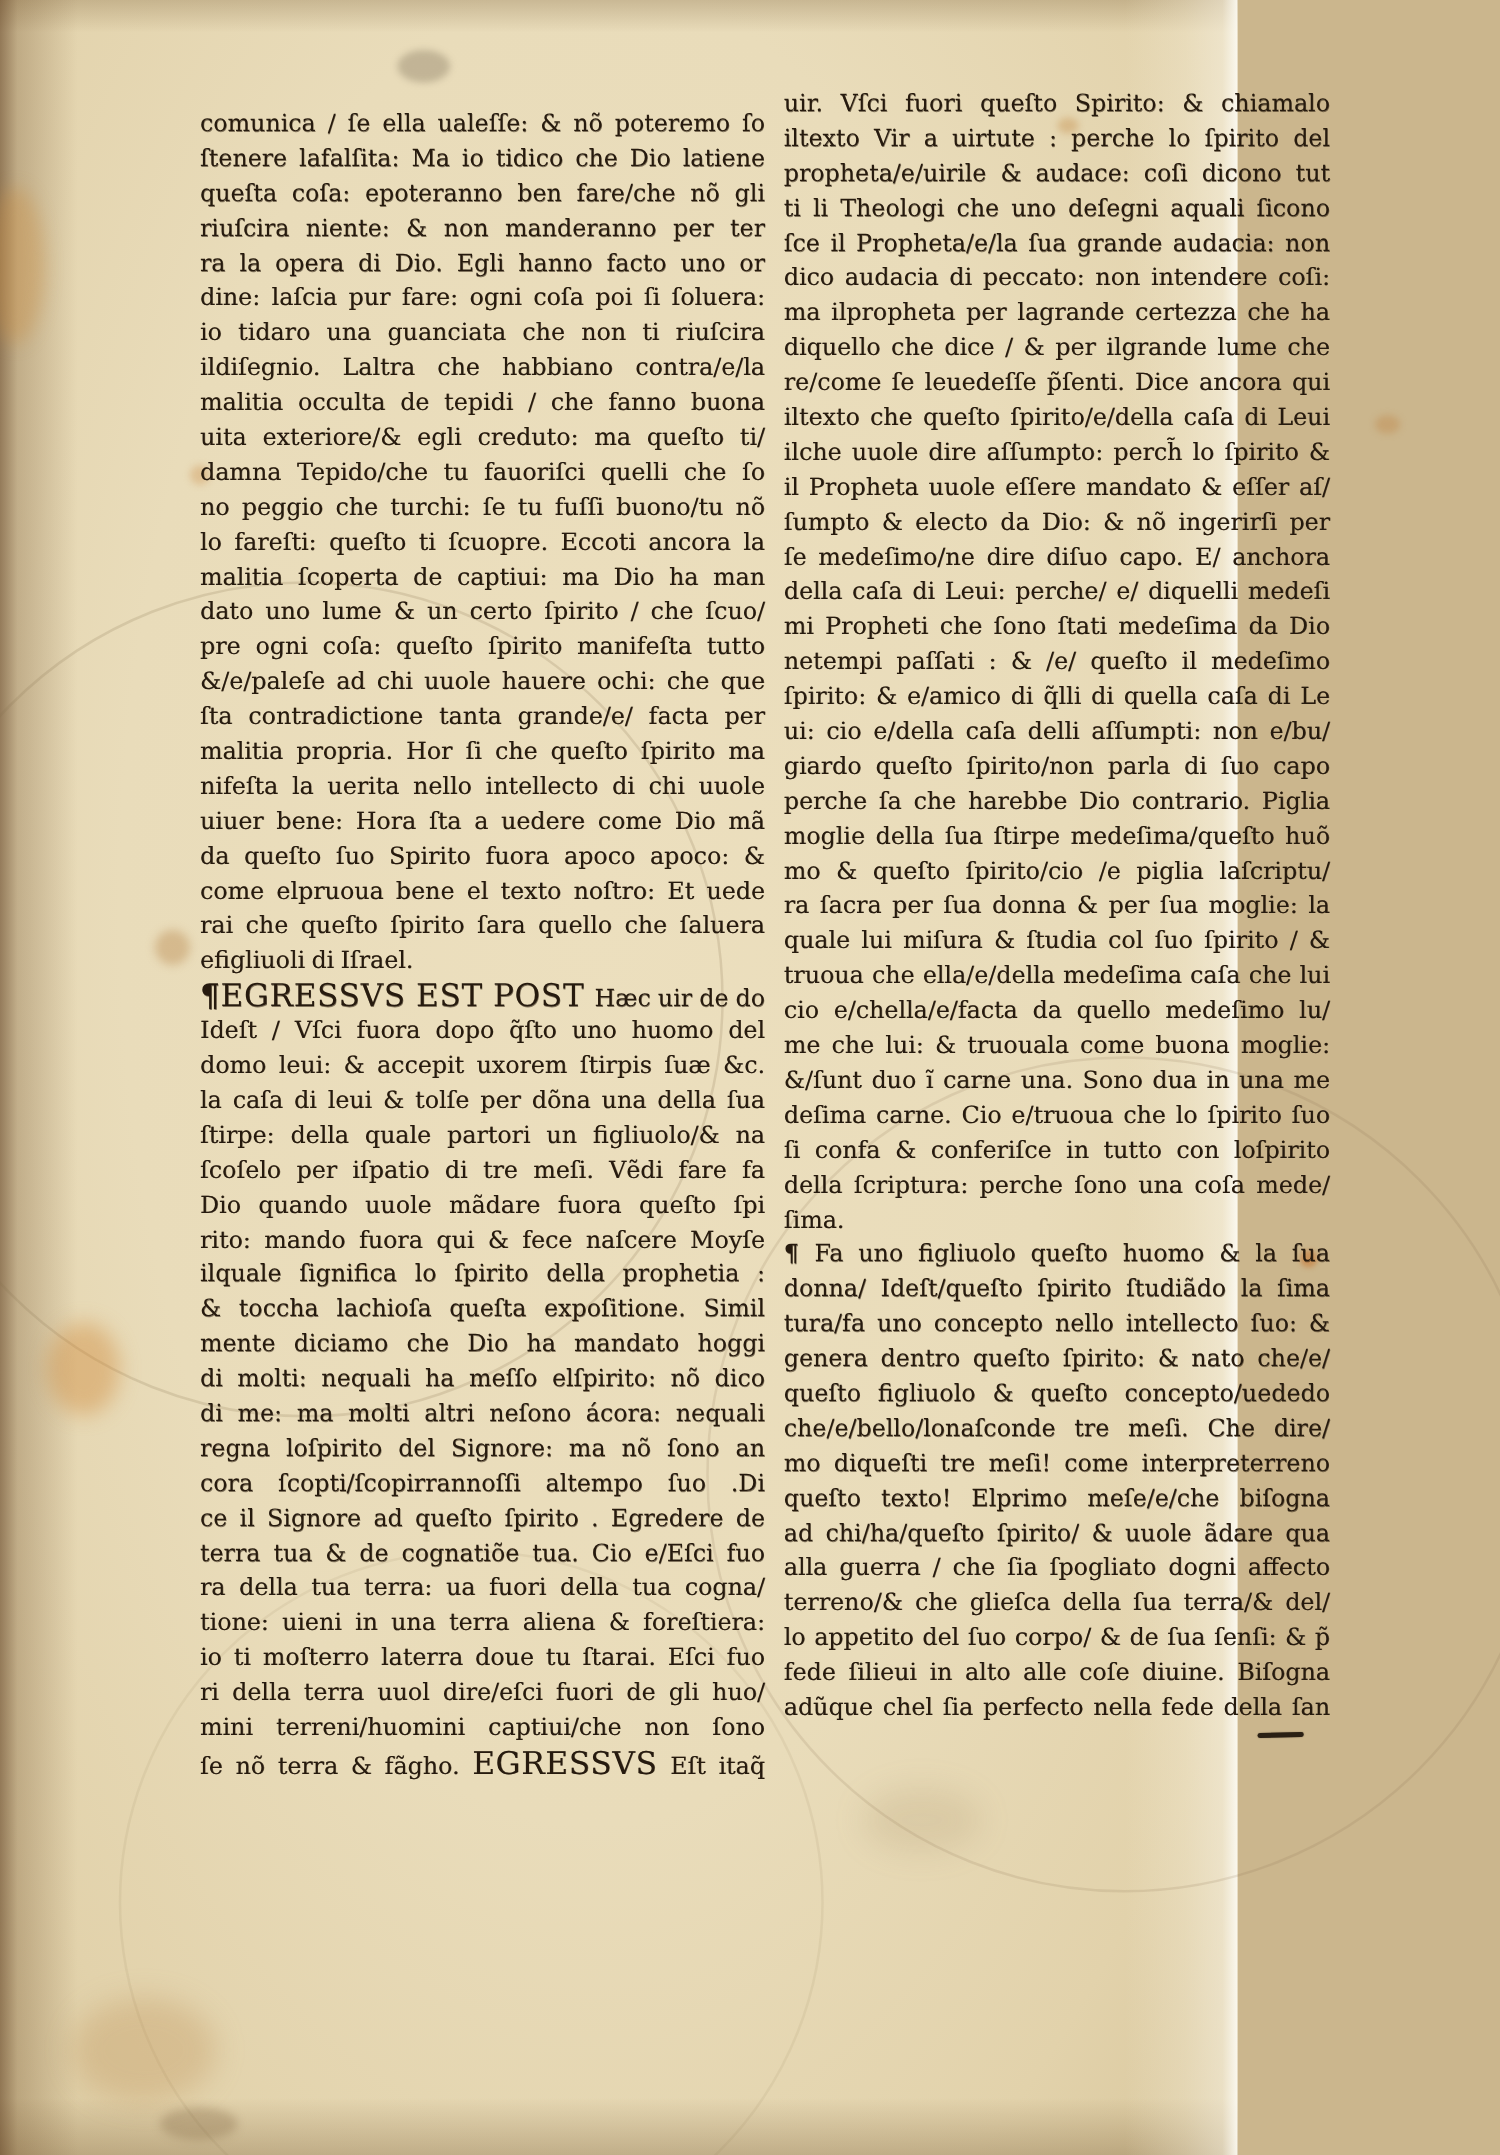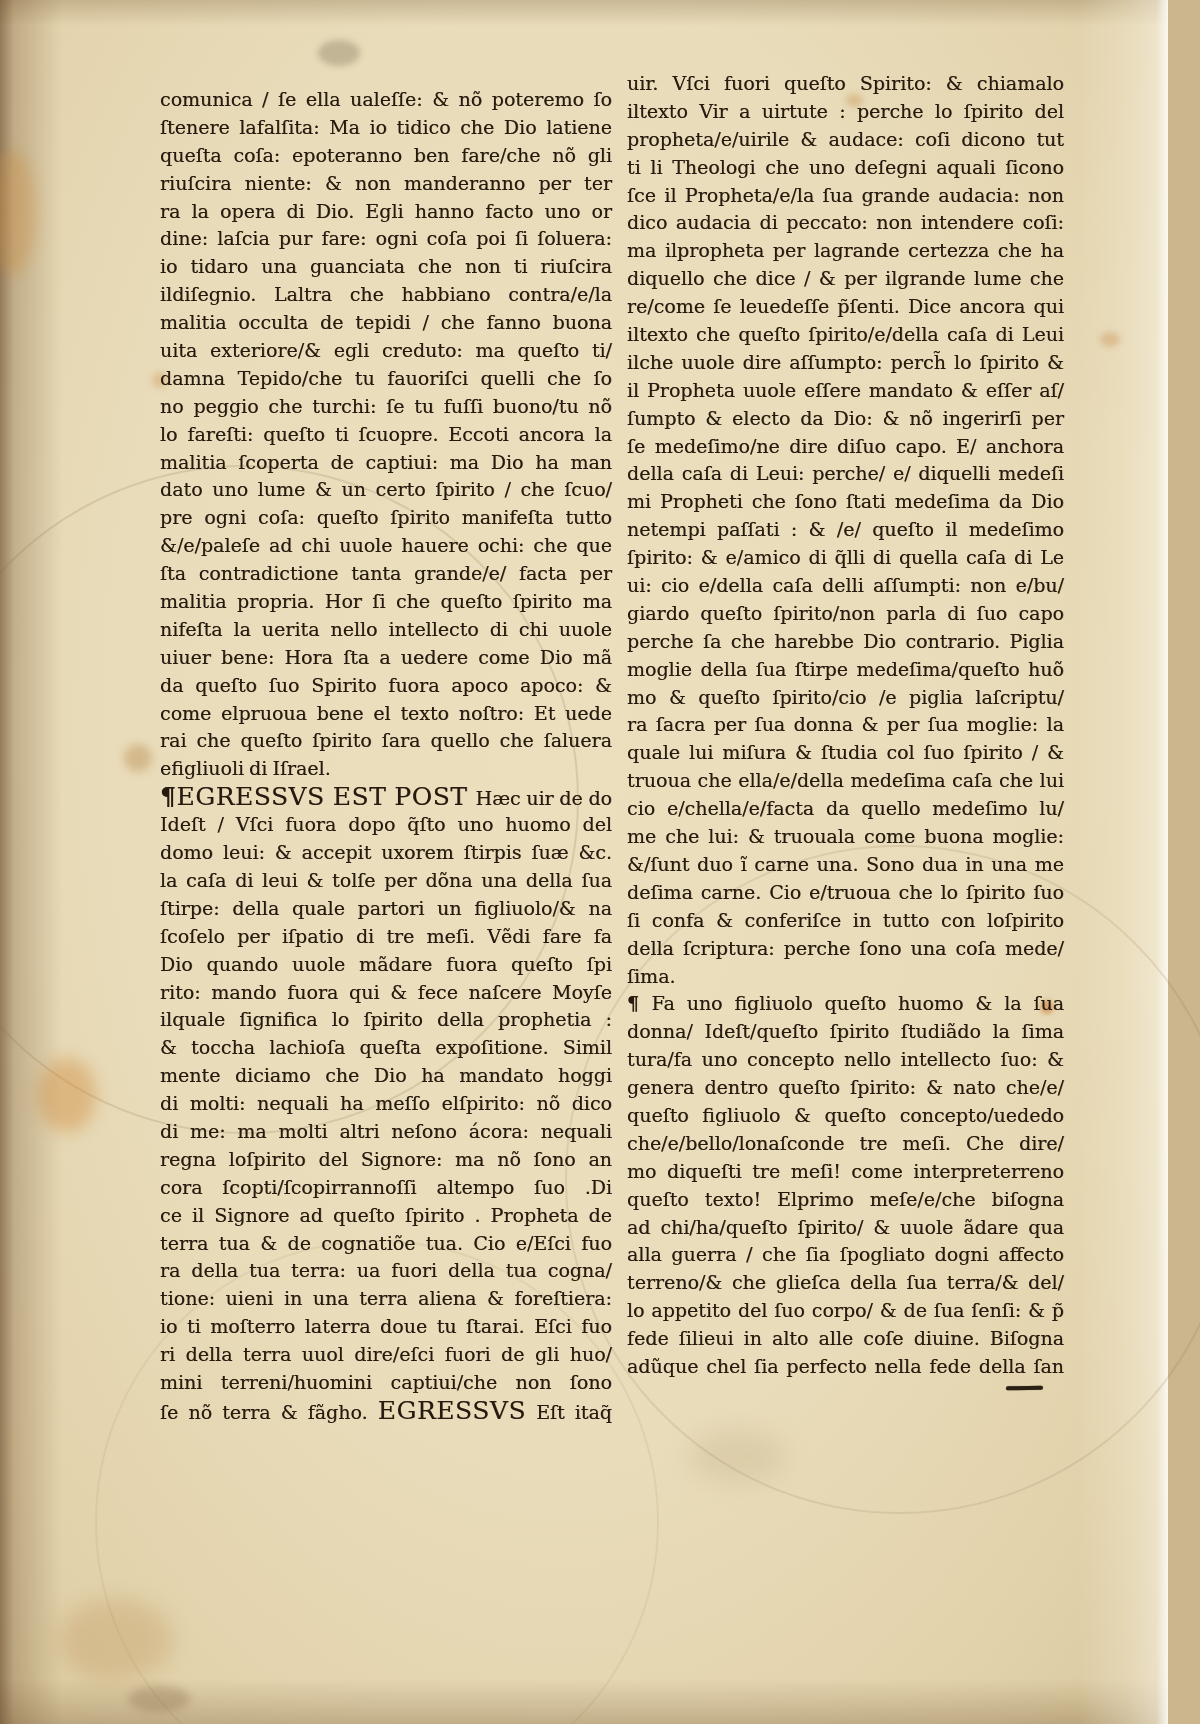--- a/index.html
+++ b/index.html
@@ -2,21 +2,21 @@
 <html><head>
 <meta charset="utf-8">
 <style>
   html,body{margin:0;padding:0;}
   body{
     width:1200px;height:1724px;overflow:hidden;
     font-family:"DejaVu Serif","Liberation Serif",serif;
     background:#cbb68d;
   }
   .page{
-    position:relative;width:1168px;height:1724px;
+    position:relative;width:990px;height:1724px;
     background:
       linear-gradient(90deg, rgba(94,62,32,.60) 0px, rgba(110,78,42,.30) 14px, rgba(120,90,50,0) 62px),
       linear-gradient(270deg, rgba(252,250,242,.95) 0px, rgba(248,243,228,.55) 12px, rgba(244,236,214,.35) 42px, rgba(244,236,214,0) 90px),
       linear-gradient(180deg, rgba(120,92,52,.28) 0px, rgba(120,92,52,0) 26px),
       linear-gradient(0deg, rgba(112,84,46,.30) 0px, rgba(112,84,46,0) 46px),
       radial-gradient(ellipse at 48% 42%, #ecdfbe 0%, #e9dcba 52%, #e2d2ab 82%, #d8c69c 100%);
   }
   
   .wm{
     position:absolute;border-radius:50%;
@@ -118,21 +118,21 @@
       <div class="line"><span>ſcoſelo per iſpatio di tre meſi. Vẽdi fare fa</span></div>
       <div class="line"><span>Dio quando uuole mãdare fuora queſto ſpi</span></div>
       <div class="line"><span>rito: mando fuora qui &amp; fece naſcere Moyſe</span></div>
       <div class="line"><span>ilquale ſignifica lo ſpirito della prophetia :</span></div>
       <div class="line"><span>&amp; toccha lachioſa queſta expoſitione. Simil</span></div>
       <div class="line"><span>mente diciamo che Dio ha mandato hoggi</span></div>
       <div class="line"><span>di molti: nequali ha meſſo elſpirito: nõ dico</span></div>
       <div class="line"><span>di me: ma molti altri neſono ácora: nequali</span></div>
       <div class="line"><span>regna loſpirito del Signore: ma nõ ſono an</span></div>
       <div class="line"><span>cora ſcopti/ſcopirrannoſſi altempo ſuo .Di</span></div>
-      <div class="line"><span>ce il Signore ad queſto ſpirito . Propheta de</span></div>
+      <div class="line"><span>ce il Signore ad queſto ſpirito . Egredere de</span></div>
       <div class="line"><span>terra tua &amp; de cognatiõe tua. Cio e/Eſci fuo</span></div>
       <div class="line"><span>ra della tua terra: ua fuori della tua cogna/</span></div>
       <div class="line"><span>tione: uieni in una terra aliena &amp; foreſtiera:</span></div>
       <div class="line"><span>io ti moſterro laterra doue tu ſtarai. Eſci fuo</span></div>
       <div class="line"><span>ri della terra uuol dire/eſci fuori de gli huo/</span></div>
       <div class="line"><span>mini terreni/huomini captiui/che non ſono</span></div>
       <div class="line"><span>ſe nõ terra &amp; fãgho. </span><span class="caps">EGRESSVS</span><span> Eſt itaq̃</span></div>
     </div>
   <div class="textcol col-right" id="col-right">
       <div class="line"><span>uir. Vſci fuori queſto Spirito: &amp; chiamalo</span></div>

